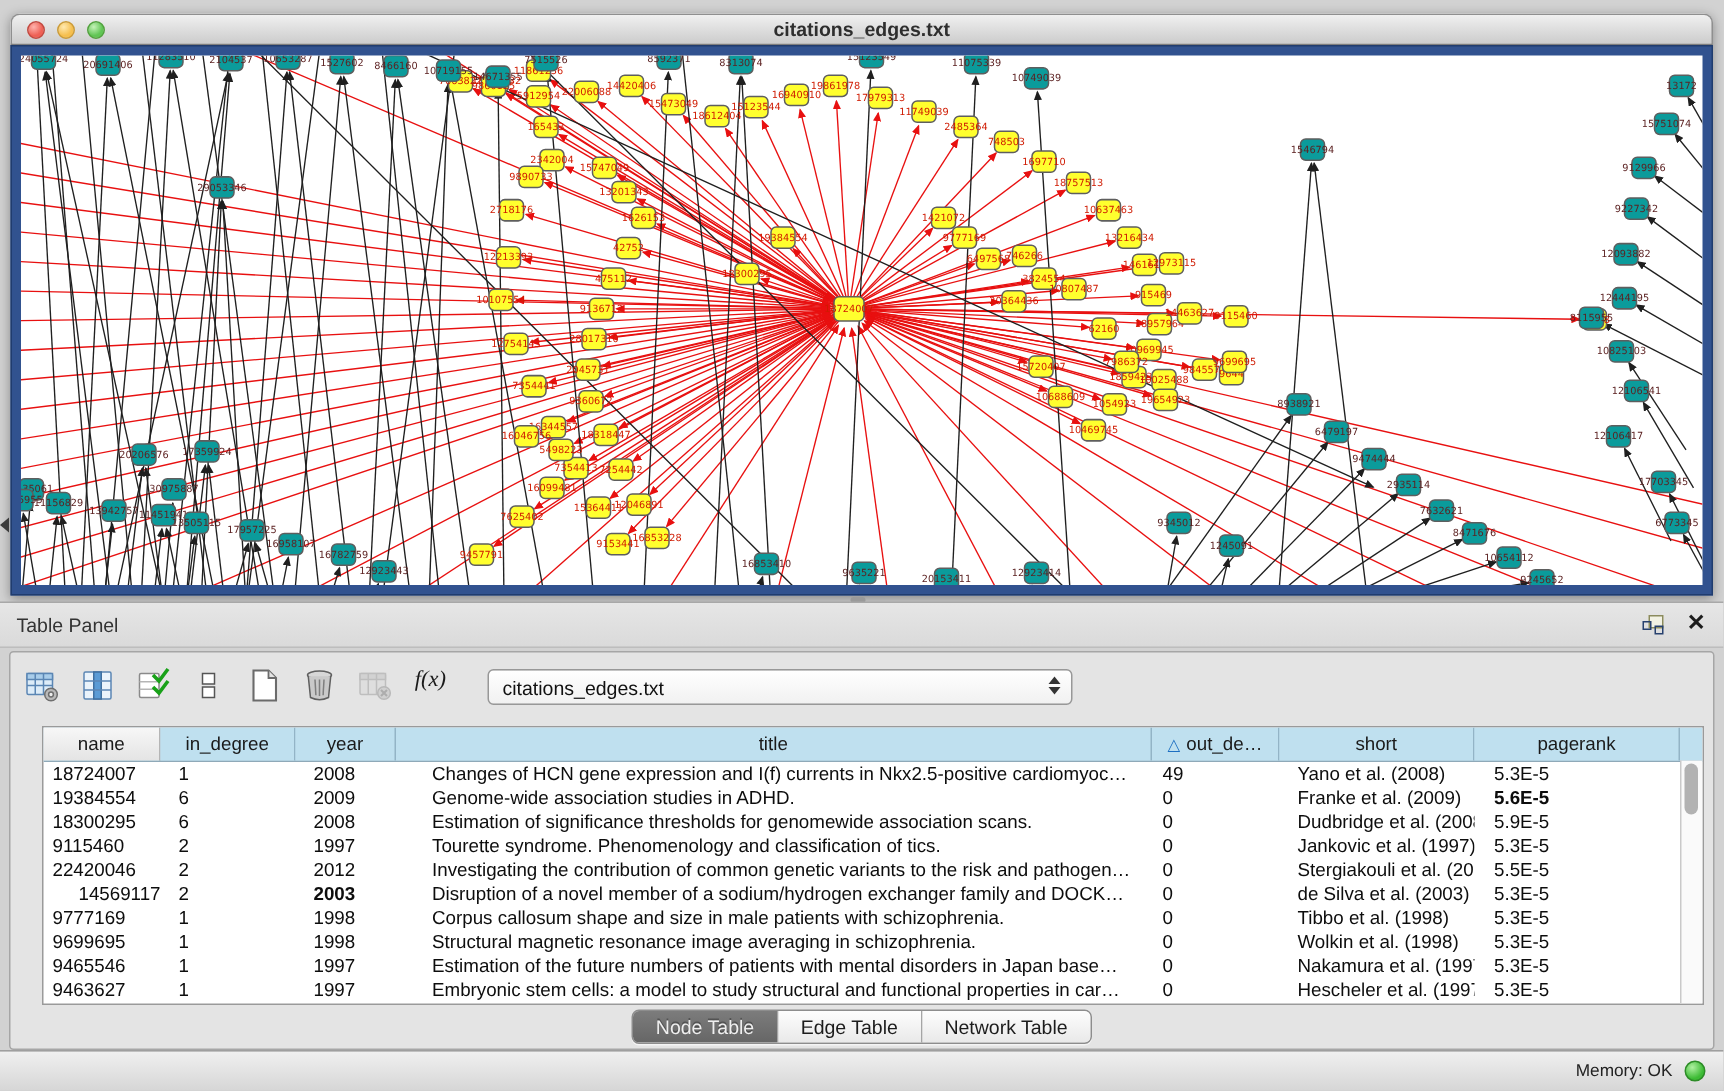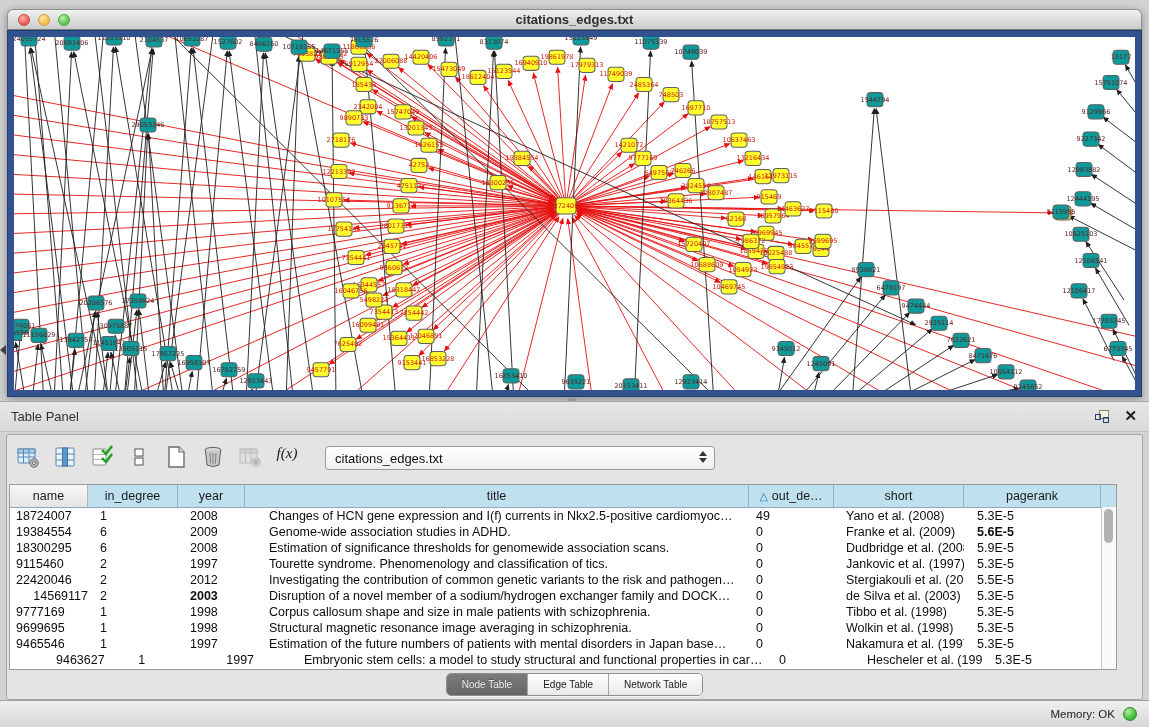--- a/index.html
+++ b/index.html
@@ -48,35 +48,35 @@
   .tbtn.disabled{opacity:.5;}
   .fx-label{font-family:"Liberation Serif",serif;font-style:italic;font-size:15px;color:#1a1a1a;}
   .table-select{position:relative;margin-left:14px;width:390px;height:24px;
     background:linear-gradient(#ffffff,#f1f1f1);border:1px solid #989898;border-radius:4px;box-sizing:border-box;}
   .table-select .sel-text{position:absolute;left:9px;top:4px;font-size:13px;color:#111;}
   .table-select .stepper{position:absolute;right:7px;top:4px;display:flex;flex-direction:column;gap:2px;}
   .table-select .stepper i{width:0;height:0;border-left:4px solid transparent;border-right:4px solid transparent;display:block;}
   .table-select .stepper .up{border-bottom:5px solid #333;}
   .table-select .stepper .down{border-top:5px solid #333;}
   
-  .data-table{position:absolute;left:2px;top:49px;width:1108px;height:186px;
+  .data-table{position:absolute;left:21px;top:49px;width:1108px;height:186px;
     background:#ffffff;border:1px solid #9a9a9a;box-sizing:border-box;overflow:hidden;}
   .thead{display:flex;height:22px;background:#bfe0ef;border-bottom:1px solid #8fa9b8;}
   .th{box-sizing:border-box;border-right:1px solid #93b4c6;font-size:12.5px;color:#1a1a1a;
       display:flex;align-items:center;justify-content:center;white-space:nowrap;overflow:hidden;background:#bfe0ef;}
   .th.graybg{background:linear-gradient(#f7f7f7,#e4e4e4);border-right:1px solid #b5b5b5;}
   .th .sort-tri{color:#1d6fc2;margin-right:4px;font-size:11px;}
   .tbody .tr{display:flex;height:16px;}
   .td{box-sizing:border-box;font-size:12.5px;color:#0d0d0d;white-space:nowrap;overflow:hidden;line-height:16px;}
   .vscroll{position:absolute;top:22px;right:0;bottom:0;width:15px;background:#fafafa;border-left:1px solid #c9c9c9;box-sizing:border-box;}
   .vthumb{position:absolute;left:2px;top:2px;width:9px;height:34px;border-radius:5px;background:#b2b2b2;}
   
   .tabs-row{position:absolute;left:0;right:0;top:238px;height:24px;display:flex;justify-content:center;}
   .seg{display:inline-flex;border:1px solid #8d8d8d;border-radius:5px;overflow:hidden;height:21px;box-shadow:0 1px 0 rgba(255,255,255,.6);}
-  .seg .tab{padding:0 15px;font-size:10px;line-height:21px;background:linear-gradient(#fdfdfd,#e9e9e9);color:#1c1c1c;border-right:1px solid #a5a5a5;}
+  .seg .tab{padding:0 15px;font-size:13px;line-height:21px;background:linear-gradient(#fdfdfd,#e9e9e9);color:#1c1c1c;border-right:1px solid #a5a5a5;}
   .seg .tab:last-child{border-right:none;}
   .seg .tab.active{background:linear-gradient(#7c7c7c,#666666);color:#efefef;text-shadow:0 -1px 0 rgba(0,0,0,.3);}
   
   .statusbar{position:absolute;left:0;top:700px;width:1149px;height:27px;
     background:linear-gradient(#f0f0f0,#d6d6d6);border-top:1px solid #9f9f9f;box-sizing:border-box;}
   .mem{position:absolute;right:34px;top:7px;font-size:11.5px;color:#222;}
   .mem-dot{position:absolute;right:12px;top:6px;width:14px;height:14px;border-radius:50%;
     background:radial-gradient(circle at 35% 30%,#aef0a0,#3dbb35 65%);border:1px solid #2d8c27;box-sizing:border-box;}
 </style>
 </head>
@@ -766,21 +766,21 @@
         <div class="tr">
           <div class="td" style="width: 78px; padding-left: 6px;">9465546</div>
           <div class="td" style="width: 90px; padding-left: 12px;">1</div>
           <div class="td" style="width: 67px; padding-left: 12px;">1997</div>
           <div class="td" style="width: 504px; padding-left: 24px;">Estimation of the future numbers of patients with mental disorders in Japan base…</div>
           <div class="td" style="width: 85px; padding-left: 7px;">0</div>
           <div class="td" style="width: 130px; padding-left: 12px;">Nakamura et al. (1997)</div>
           <div class="td" style="width: 137px; padding-left: 13px;">5.3E-5</div>
         </div>
         <div class="tr">
-          <div class="td" style="width: 78px; padding-left: 6px; margin-left: 40px;">9463627</div>
+          <div class="td" style="width: 78px; padding-left: 6px;">9463627</div>
           <div class="td" style="width: 90px; padding-left: 12px;">1</div>
           <div class="td" style="width: 67px; padding-left: 12px;">1997</div>
           <div class="td" style="width: 504px; padding-left: 24px;">Embryonic stem cells: a model to study structural and functional properties in car…</div>
           <div class="td" style="width: 85px; padding-left: 7px;">0</div>
           <div class="td" style="width: 130px; padding-left: 12px;">Hescheler et al. (1997)</div>
           <div class="td" style="width: 137px; padding-left: 13px;">5.3E-5</div>
         </div>
       </div>
     <div class="vscroll">
       <div class="vthumb"></div>

